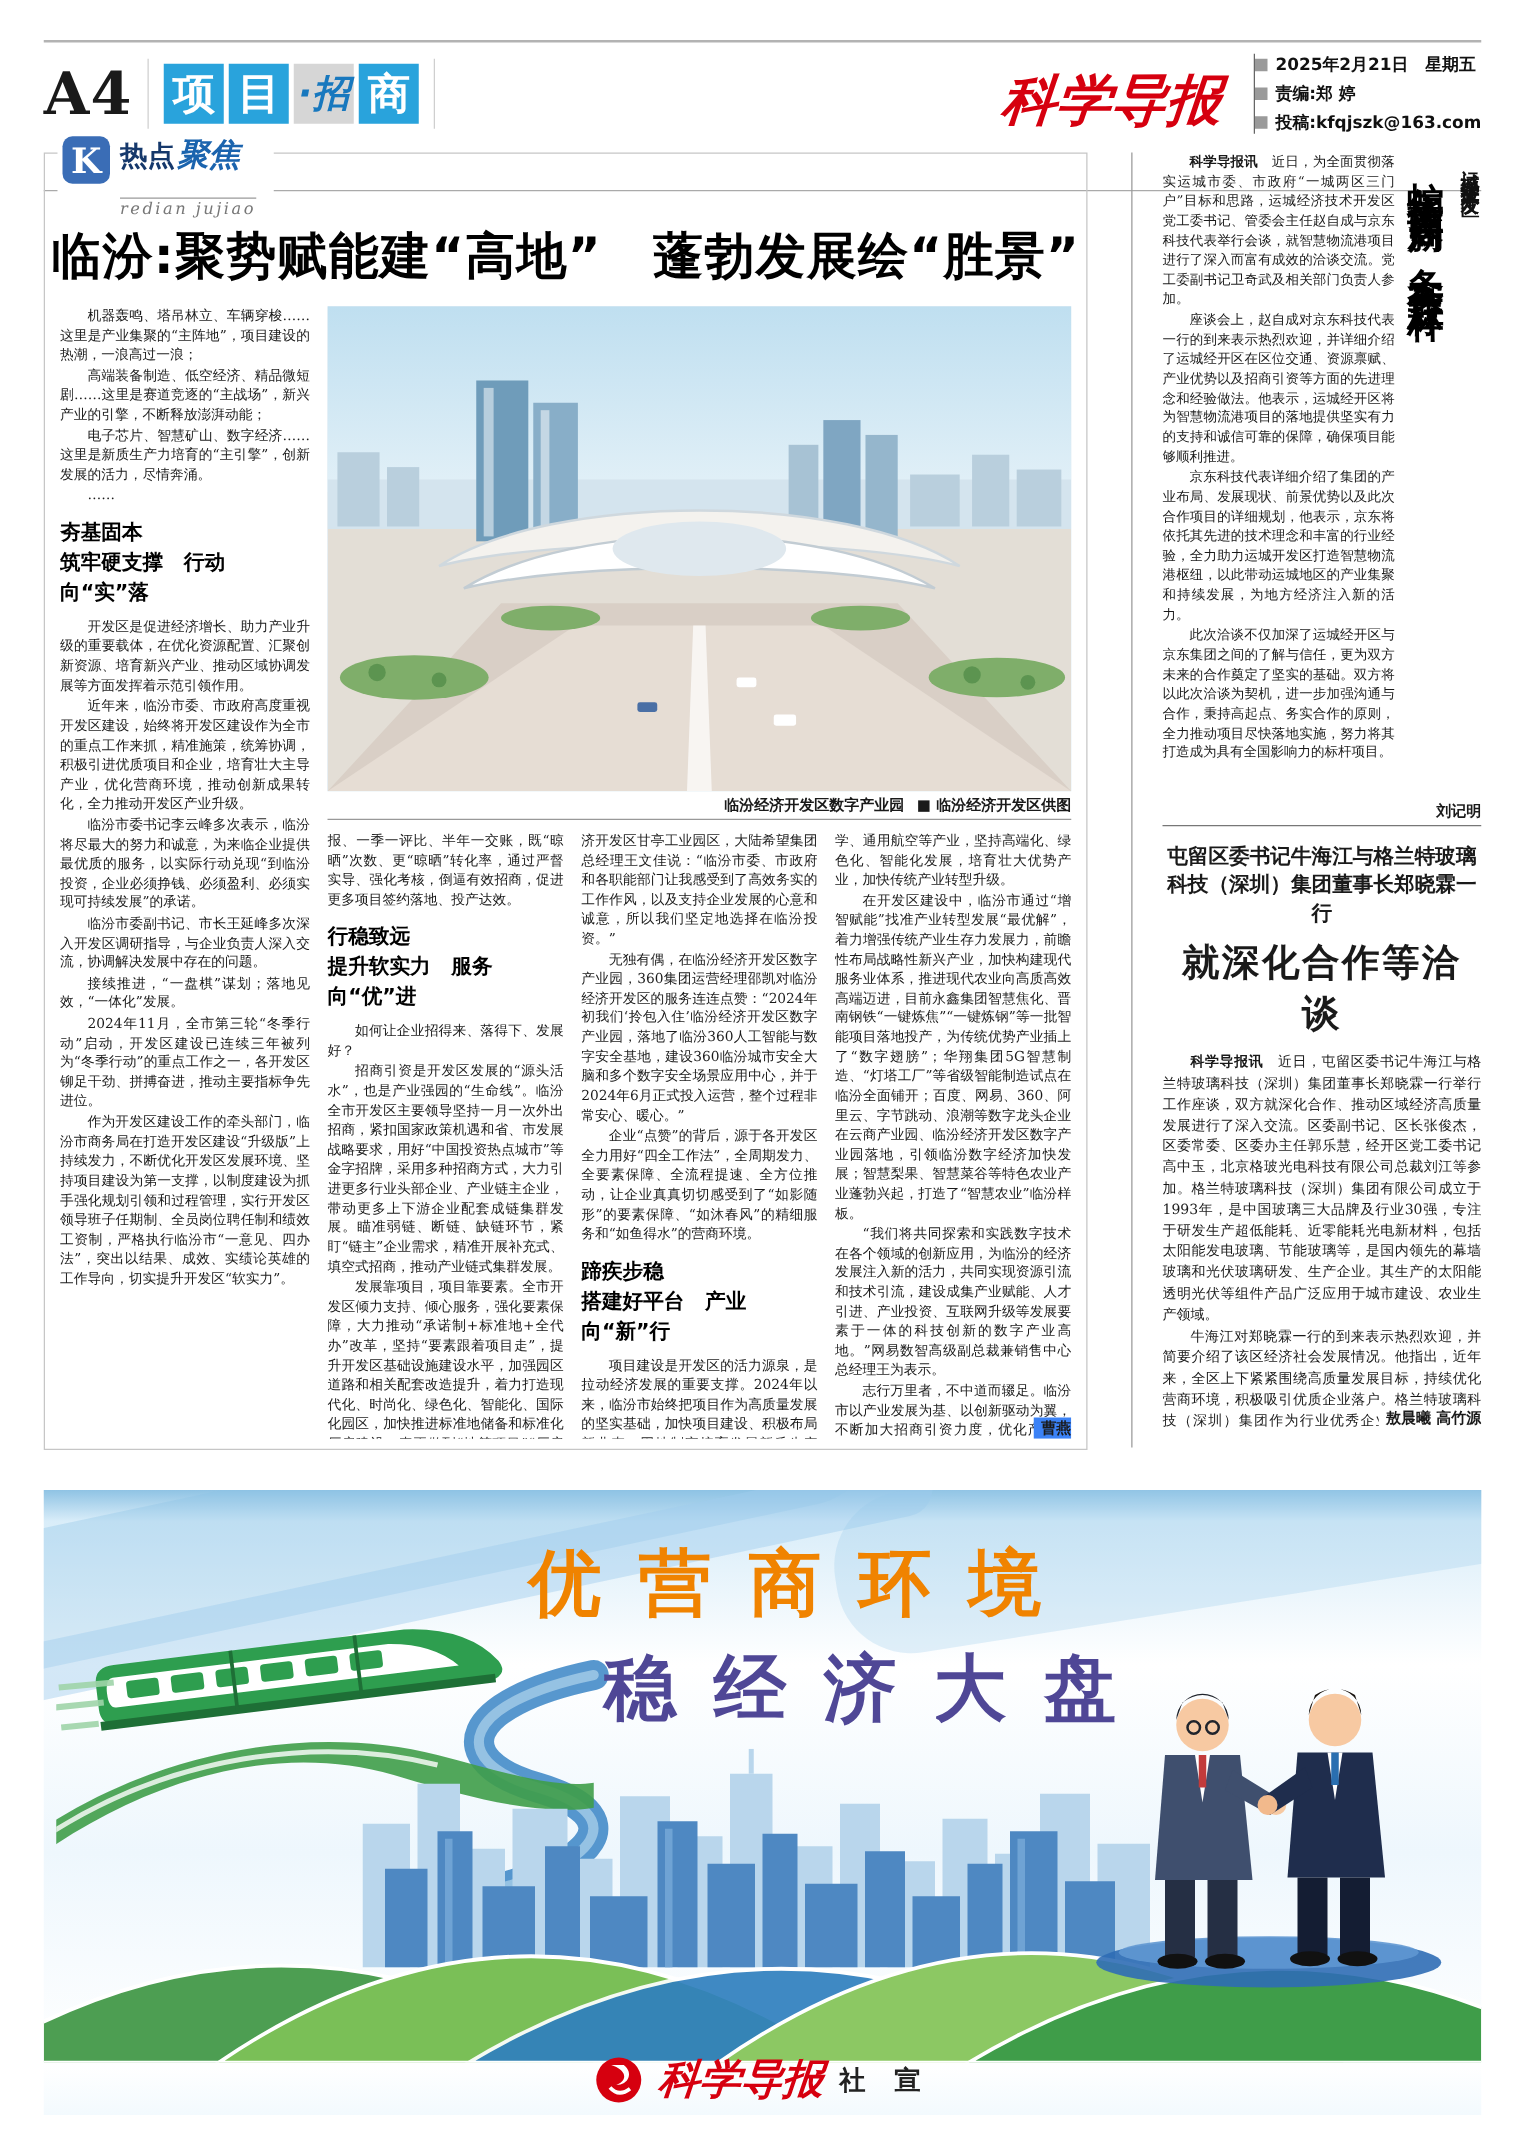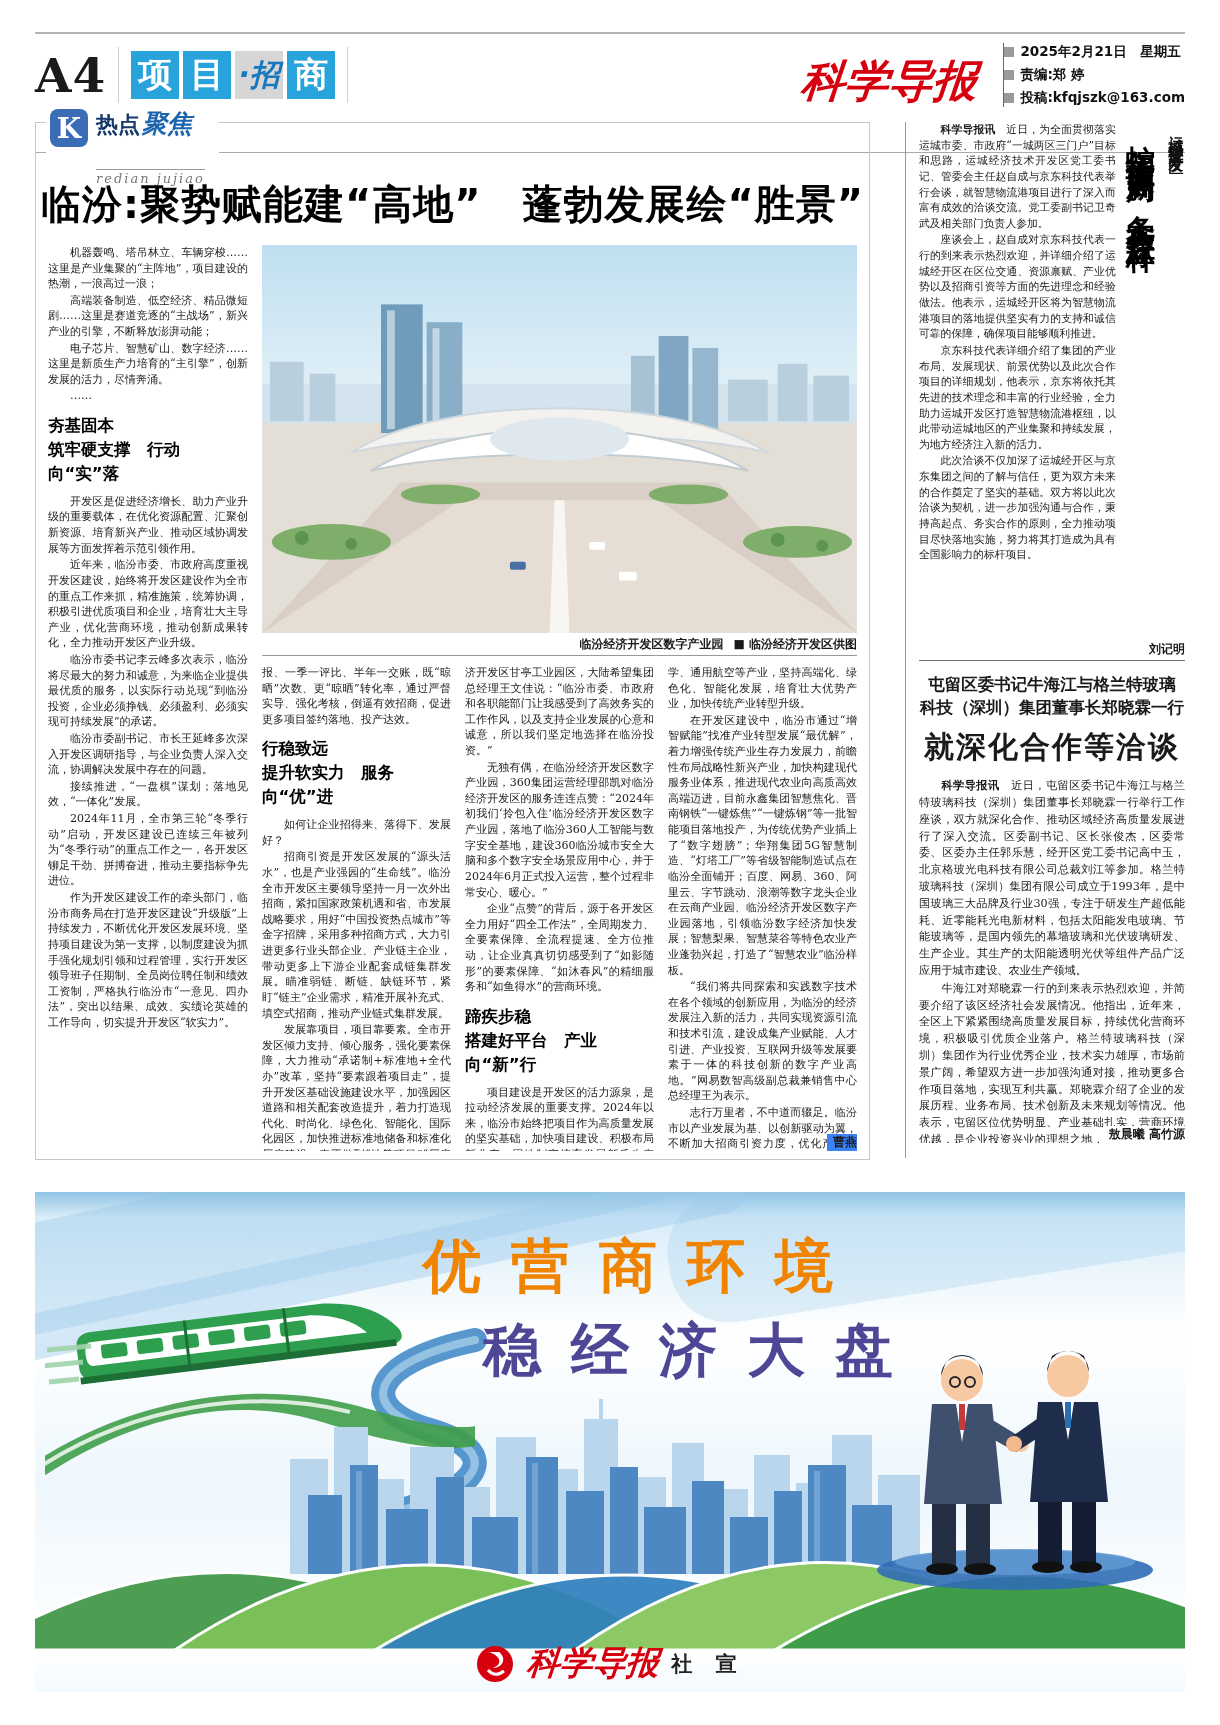--- a/index.html
+++ b/index.html
@@ -21,46 +21,46 @@
   .info-block{border-left:1px solid #666;display:flex;flex-direction:column;gap:5px;
               font-family:"DejaVu Sans","Liberation Sans",sans-serif;font-size:13.5px;font-weight:bold;color:#111;}
   .info-line{display:flex;align-items:center;gap:6px;white-space:nowrap;}
   .bullet-sq{width:10px;height:10px;background:#9a9a9a;display:inline-block;flex:0 0 auto;}
   .header-rule{position:absolute;left:0;right:0;top:112px;border-top:1px solid #aaa;}
   
   .feature{position:absolute;left:35px;top:122px;width:833px;height:1036px;border:1px solid #c6c6c6;}
   .focus-badge{position:absolute;left:10px;top:-16px;background:#fff;padding:0 14px 0 4px;display:flex;gap:8px;align-items:flex-start;}
   .k-sq{width:38px;height:38px;background:#3a6db6;border-radius:8px;color:#fff;display:flex;align-items:center;justify-content:center;
         font-family:"DejaVu Serif",serif;font-weight:bold;font-size:28px;margin-top:2px;}
-  .focus-words{display:flex;flex-direction:column;gap:28px;}
+  .focus-words{display:flex;flex-direction:column;}
   .focus-cn{display:flex;align-items:baseline;gap:2px;font-weight:bold;}
   .focus-a{color:#15386b;font-size:22px;font-family:"DejaVu Sans",sans-serif;}
   .focus-b{color:#1b64ae;font-size:25px;font-style:italic;font-family:"DejaVu Serif",serif;}
-  .focus-py{border-top:1px solid #9a9a9a;margin-top:1px;padding-top:1px;font-style:italic;font-size:13px;color:#777;
+  .focus-py{border-top:1px solid #9a9a9a;margin-top:18px;padding-top:1px;font-style:italic;font-size:13px;color:#777;
             font-family:"DejaVu Serif",serif;letter-spacing:2px;}
   .feature-headline{position:absolute;left:0;right:0;top:54px;text-align:center;font-size:40px;font-weight:900;
             color:#000;font-family:"DejaVu Sans","Liberation Sans",sans-serif;letter-spacing:1px;white-space:nowrap;}
   .feature-body{position:absolute;left:12px;right:12px;top:122px;bottom:8px;display:flex;gap:14px;}
   .fcol{font-size:11px;line-height:1.42;text-align:justify;overflow:hidden;}
   .col1{width:200px;flex:0 0 auto;height:100%;}
   .right-wrap{flex:1;display:flex;flex-direction:column;min-width:0;}
   .photo-box{height:388px;overflow:hidden;background:#cfe3ef;}
   .photo-box svg{display:block;width:100%;height:100%;}
   .photo-caption{height:22px;display:flex;justify-content:flex-end;align-items:center;gap:10px;
       font-family:"DejaVu Sans",sans-serif;font-size:12px;font-weight:bold;border-bottom:1px solid #999;}
   .cols3{display:flex;gap:14px;margin-top:9px;height:486px;}
   .cols3 .fcol{flex:1;position:relative;height:100%;}
   .para{margin:0 0 1px 0;text-indent:2em;}
   .para.cont{text-indent:0;}
   .subhead{font-family:"DejaVu Sans","Liberation Sans",sans-serif;font-weight:bold;font-size:16.5px;
            line-height:1.45;margin:10px 0 8px 0;text-align:left;color:#000;}
   .lead{font-family:"DejaVu Sans",sans-serif;font-weight:bold;}
   .byline{position:absolute;right:0;bottom:0;font-weight:bold;font-family:"DejaVu Sans",sans-serif;font-size:12px;background:#3b82f6;padding-left:6px;}
   
-  .right-col{position:absolute;left:905px;top:122px;width:280px;height:1036px;border-left:1px solid #999;padding-left:13px;box-sizing:border-box;}
+  .right-col{position:absolute;left:905px;top:122px;width:280px;height:1036px;border-left:1px solid #999;padding-left:24px;box-sizing:border-box;}
   .art1{position:relative;height:538px;border-bottom:1px solid #777;display:flex;gap:7px;}
   .art1-body{flex:1;overflow:hidden;position:relative;font-size:10.8px;line-height:1.45;text-align:justify;padding-bottom:18px;box-sizing:border-box;}
   .art1-byline{position:absolute;right:0;bottom:2px;font-weight:bold;font-family:"DejaVu Sans",sans-serif;font-size:12px;background:#fff;padding-left:6px;}
   .v-headline{writing-mode:vertical-rl;font-size:29px;font-weight:900;font-family:"DejaVu Serif",serif;
               letter-spacing:5px;line-height:1.25;height:100%;color:#000;}
   .v-kicker{writing-mode:vertical-rl;font-size:15px;font-weight:bold;letter-spacing:3px;color:#111;
             font-family:"DejaVu Sans",sans-serif;padding-top:2px;}
   .art2{position:relative;margin-top:12px;height:470px;overflow:hidden;}
   .art2-kicker{font-size:16.5px;font-weight:bold;text-align:center;line-height:1.4;font-family:"DejaVu Serif",serif;}
   .art2-headline{font-size:30px;font-weight:900;text-align:center;margin:8px 0 10px 0;letter-spacing:2px;font-family:"DejaVu Serif",serif;}

